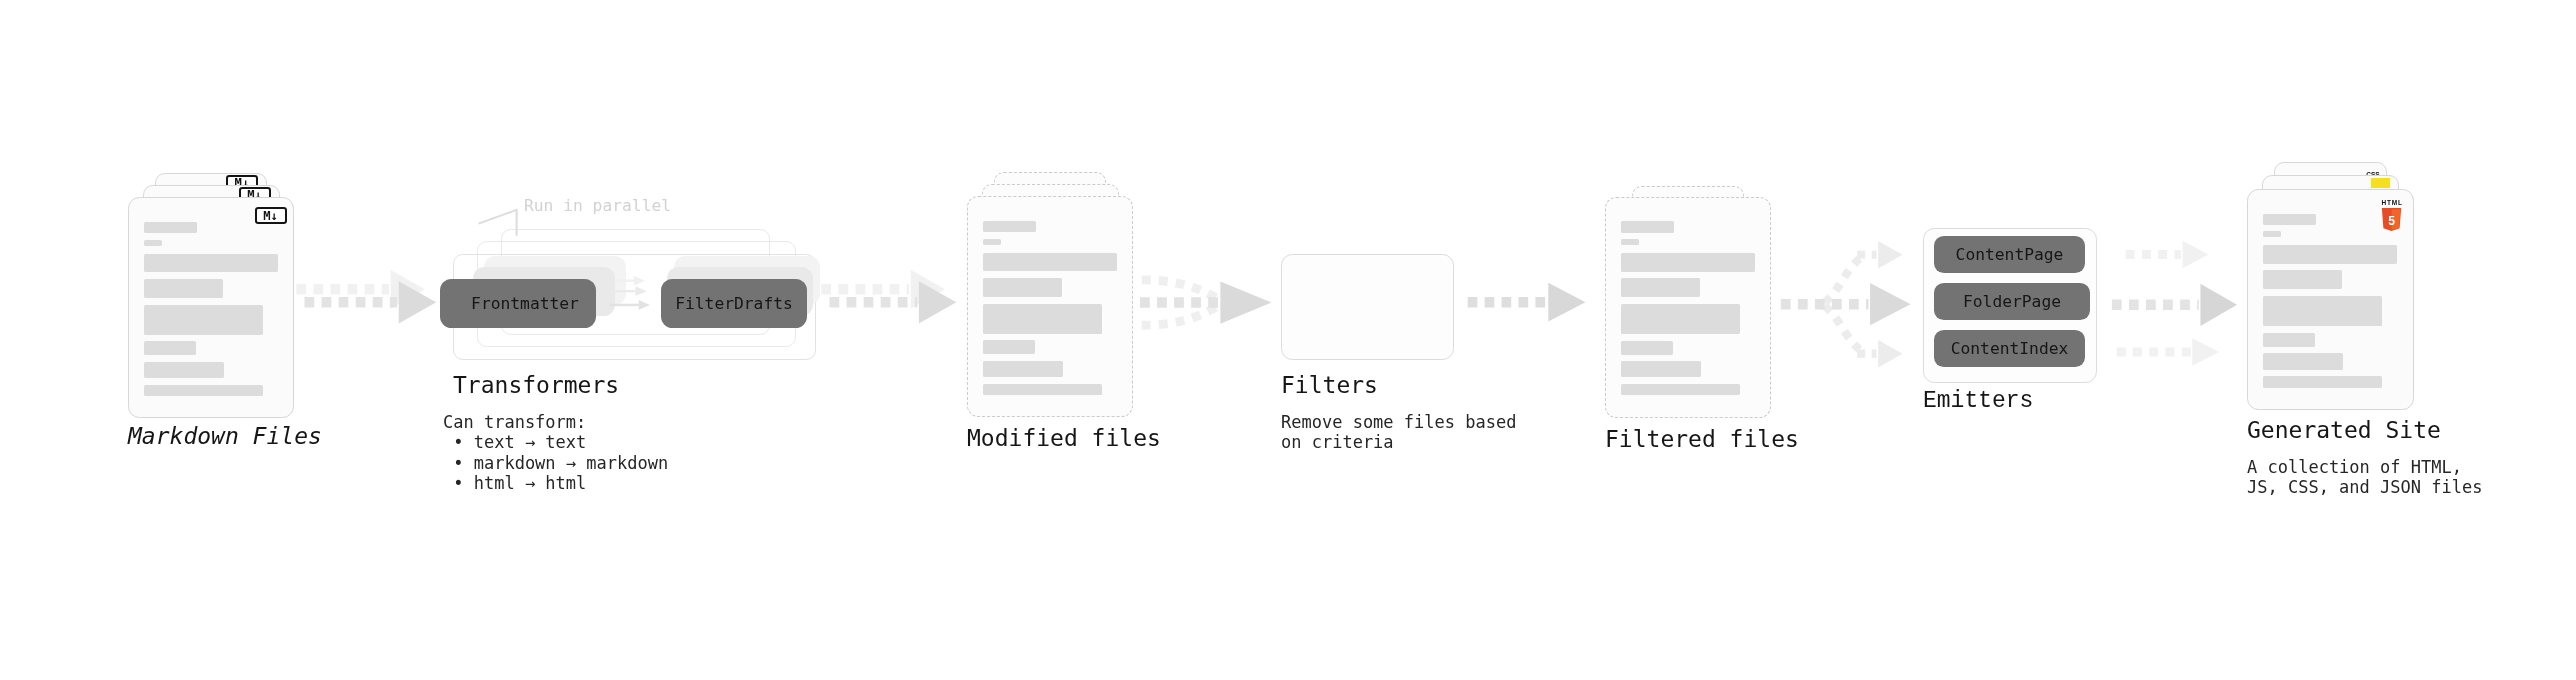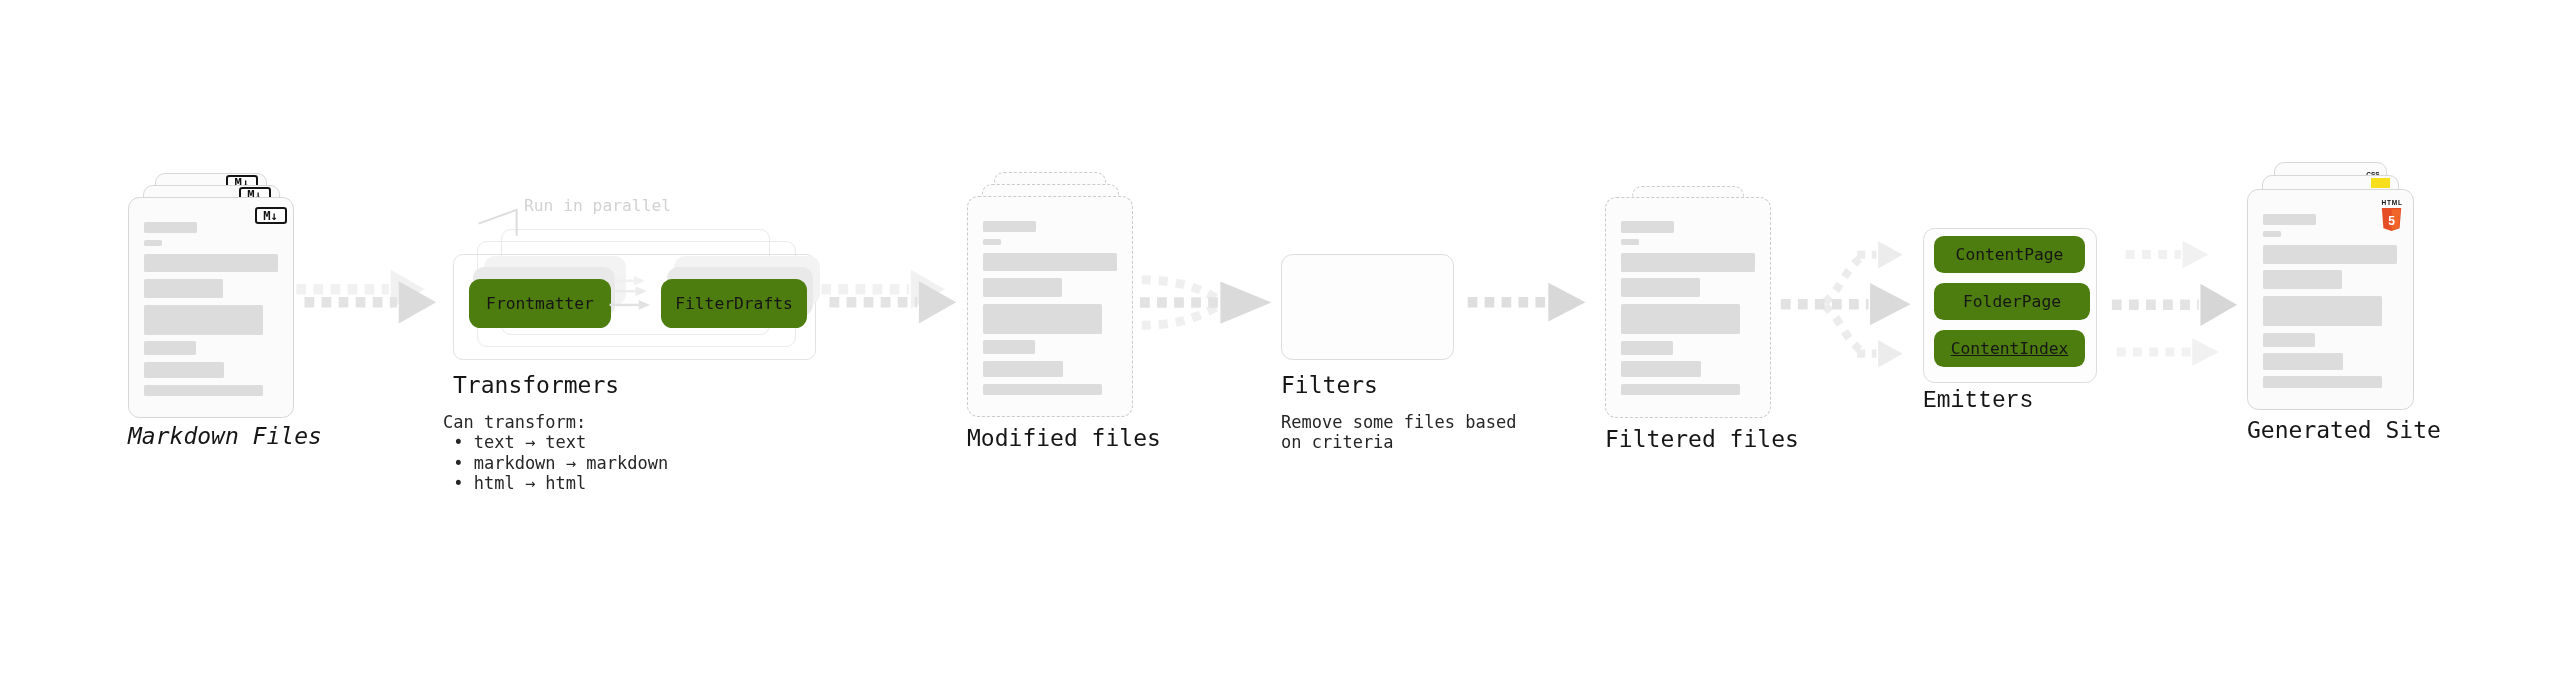--- a/index.html
+++ b/index.html
@@ -21,21 +21,21 @@
   .css-icon{position:absolute;width:16.3px;text-align:center;font-family:"Liberation Sans",sans-serif;}
   .css-icon .t{font-size:6.5px;font-weight:bold;color:#111;line-height:6.5px;}
   .css-icon .b{height:3.3px;background:#2962ff;margin-top:0.8px;border-radius:0.8px;}
   .js-icon{position:absolute;width:18.7px;height:9.8px;background:#f7df1e;}
   .html5-icon{position:absolute;width:21px;text-align:center;font-family:"Liberation Sans",sans-serif;}
   .html5-icon .t{font-size:6.5px;font-weight:bold;color:#111;letter-spacing:0.8px;line-height:7.3px;}
 
   
   .frame{position:absolute;border:1.2px solid #e9e9e9;border-radius:9.8px;box-sizing:border-box;background:transparent;}
   .frame.solid{border-color:#dcdcdc;border-radius:11.4px;background:#fdfdfd;}
-  .pill{position:absolute;background:#4d7c0f;border-radius:11.4px;display:flex;align-items:center;justify-content:center;
+  .pill{position:absolute;background:#737373;border-radius:11.4px;display:flex;align-items:center;justify-content:center;
         font-size:16.3px;color:#161616;white-space:nowrap;}
   .pill.ghost1{background:#e9e9e9;}
   .pill.ghost2{background:#f3f3f3;}
 
   
   .sec-title{position:absolute;font-size:23px;color:#161616;line-height:1.1;white-space:pre;}
   .sec-desc{position:absolute;font-size:17px;line-height:20.3px;color:#262626;white-space:pre;}
   .callout{position:absolute;font-size:16.3px;color:#d2d2d2;white-space:pre;}
 
   svg{position:absolute;overflow:visible;}
@@ -81,21 +81,21 @@
   <div class="frame" style="left:477px;top:241px;width:319px;height:106px;"></div>
   <div class="frame" style="left:453px;top:254px;width:363px;height:106px;border-color:#e2e2e2;"></div>
 
   <svg style="left:475px;top:205px;" width="46" height="34" viewBox="0 0 56 42">
     <path d="M4,23 L51,6 L51,38" fill="none" stroke="#dcdcdc" stroke-width="2.5"></path>
   </svg>
   <div class="callout" style="left:524px;top:196px;">Run in parallel</div>
 
   <div class="pill ghost2" style="left:484px;top:256px;width:142px;height:49px;"></div>
   <div class="pill ghost1" style="left:473px;top:267px;width:142px;height:49px;"></div>
-  <div class="pill" style="left:469px;top:279px;width:142px;height:49px;">Frontmatter</div>
+  <div class="pill" style="left:440px;top:279px;width:142px;height:49px;padding-left:14px;">Frontmatter</div>
 
   <div class="pill ghost2" style="left:674px;top:256px;width:146px;height:49px;"></div>
   <div class="pill ghost1" style="left:667px;top:267px;width:146px;height:49px;"></div>
   <div class="pill" style="left:661px;top:279px;width:146px;height:49px;">FilterDrafts</div>
 
   <svg style="left:603px;top:271px;" width="52" height="42" viewBox="0 0 64 52">
     <line x1="14" y1="12" x2="38" y2="12" stroke="#f0f0f0" stroke-width="3"></line>
     <polygon points="38,6 38,18 52,12" fill="#f0f0f0"></polygon>
     <line x1="12" y1="25" x2="40" y2="25" stroke="#ebebeb" stroke-width="3"></line>
     <polygon points="40,19 40,31 54,25" fill="#ebebeb"></polygon>
@@ -177,21 +177,21 @@
     <path d="M60,86 C78,100 84,124 103,140" fill="none" stroke="#ececec" stroke-width="10" stroke-dasharray="10 10"></path>
     <line x1="100" y1="145" x2="124" y2="145" stroke="#ececec" stroke-width="10" stroke-dasharray="10 8"></line>
     <polygon points="126,128 126,162 156,145" fill="#ececec"></polygon>
     <line x1="6" y1="84" x2="114" y2="84" stroke="#e2e2e2" stroke-width="13" stroke-dasharray="12 9"></line>
     <polygon points="116,58 116,110 166,84" fill="#dadada"></polygon>
   </svg>
 
   <div class="frame solid" style="left:1923px;top:228px;width:174px;height:155px;"></div>
   <div class="pill" style="left:1934px;top:236px;width:151px;height:37px;border-radius:9.8px;">ContentPage</div>
   <div class="pill" style="left:1934px;top:283px;width:156px;height:37px;border-radius:9.8px;">FolderPage</div>
-  <div class="pill" style="left:1934px;top:330px;width:151px;height:37px;border-radius:9.8px;text-decoration:underline;">ContentIndex</div>
+  <div class="pill" style="left:1934px;top:330px;width:151px;height:37px;border-radius:9.8px;">ContentIndex</div>
   <div class="sec-title" style="left:1923px;top:389px;font-family:Liberation Mono, monospace;">Emitters</div>
 
   <svg style="left:2110px;top:239px;" width="137" height="130" viewBox="0 0 168 160">
     <line x1="19" y1="19" x2="87" y2="19" stroke="#f1f1f1" stroke-width="11" stroke-dasharray="11 9"></line>
     <polygon points="89,2 89,36 121,19" fill="#f1f1f1"></polygon>
     <line x1="2" y1="81" x2="109" y2="81" stroke="#e3e3e3" stroke-width="13" stroke-dasharray="12 9"></line>
     <polygon points="111,55 111,107 156,81" fill="#d6d6d6"></polygon>
     <line x1="8" y1="139" x2="99" y2="139" stroke="#f1f1f1" stroke-width="11" stroke-dasharray="11 9"></line>
     <polygon points="101,122 101,156 134,139" fill="#f1f1f1"></polygon>
   </svg>
@@ -221,15 +221,17 @@
   <div class="sk" style="width:134px;height:18.7px;margin-top:8.1px;"></div>
   <div class="sk" style="width:79px;height:18.7px;margin-top:6.5px;"></div>
   <div class="sk" style="width:119px;height:30px;margin-top:7.3px;"></div>
   <div class="sk" style="width:52px;height:14px;margin-top:6.5px;"></div>
   <div class="sk" style="width:80px;height:16.3px;margin-top:6.5px;"></div>
   <div class="sk" style="width:119px;height:11.4px;margin-top:6.5px;"></div>
 </div>
     </div>
   </div>
   <div class="sec-title" style="left:2247px;top:418px;">Generated Site</div>
+  <div class="sec-desc" style="left:2247px;top:457px;">A collection of HTML,
+JS, CSS, and JSON files</div>
 
 </div>
 
 
 </body></html>

